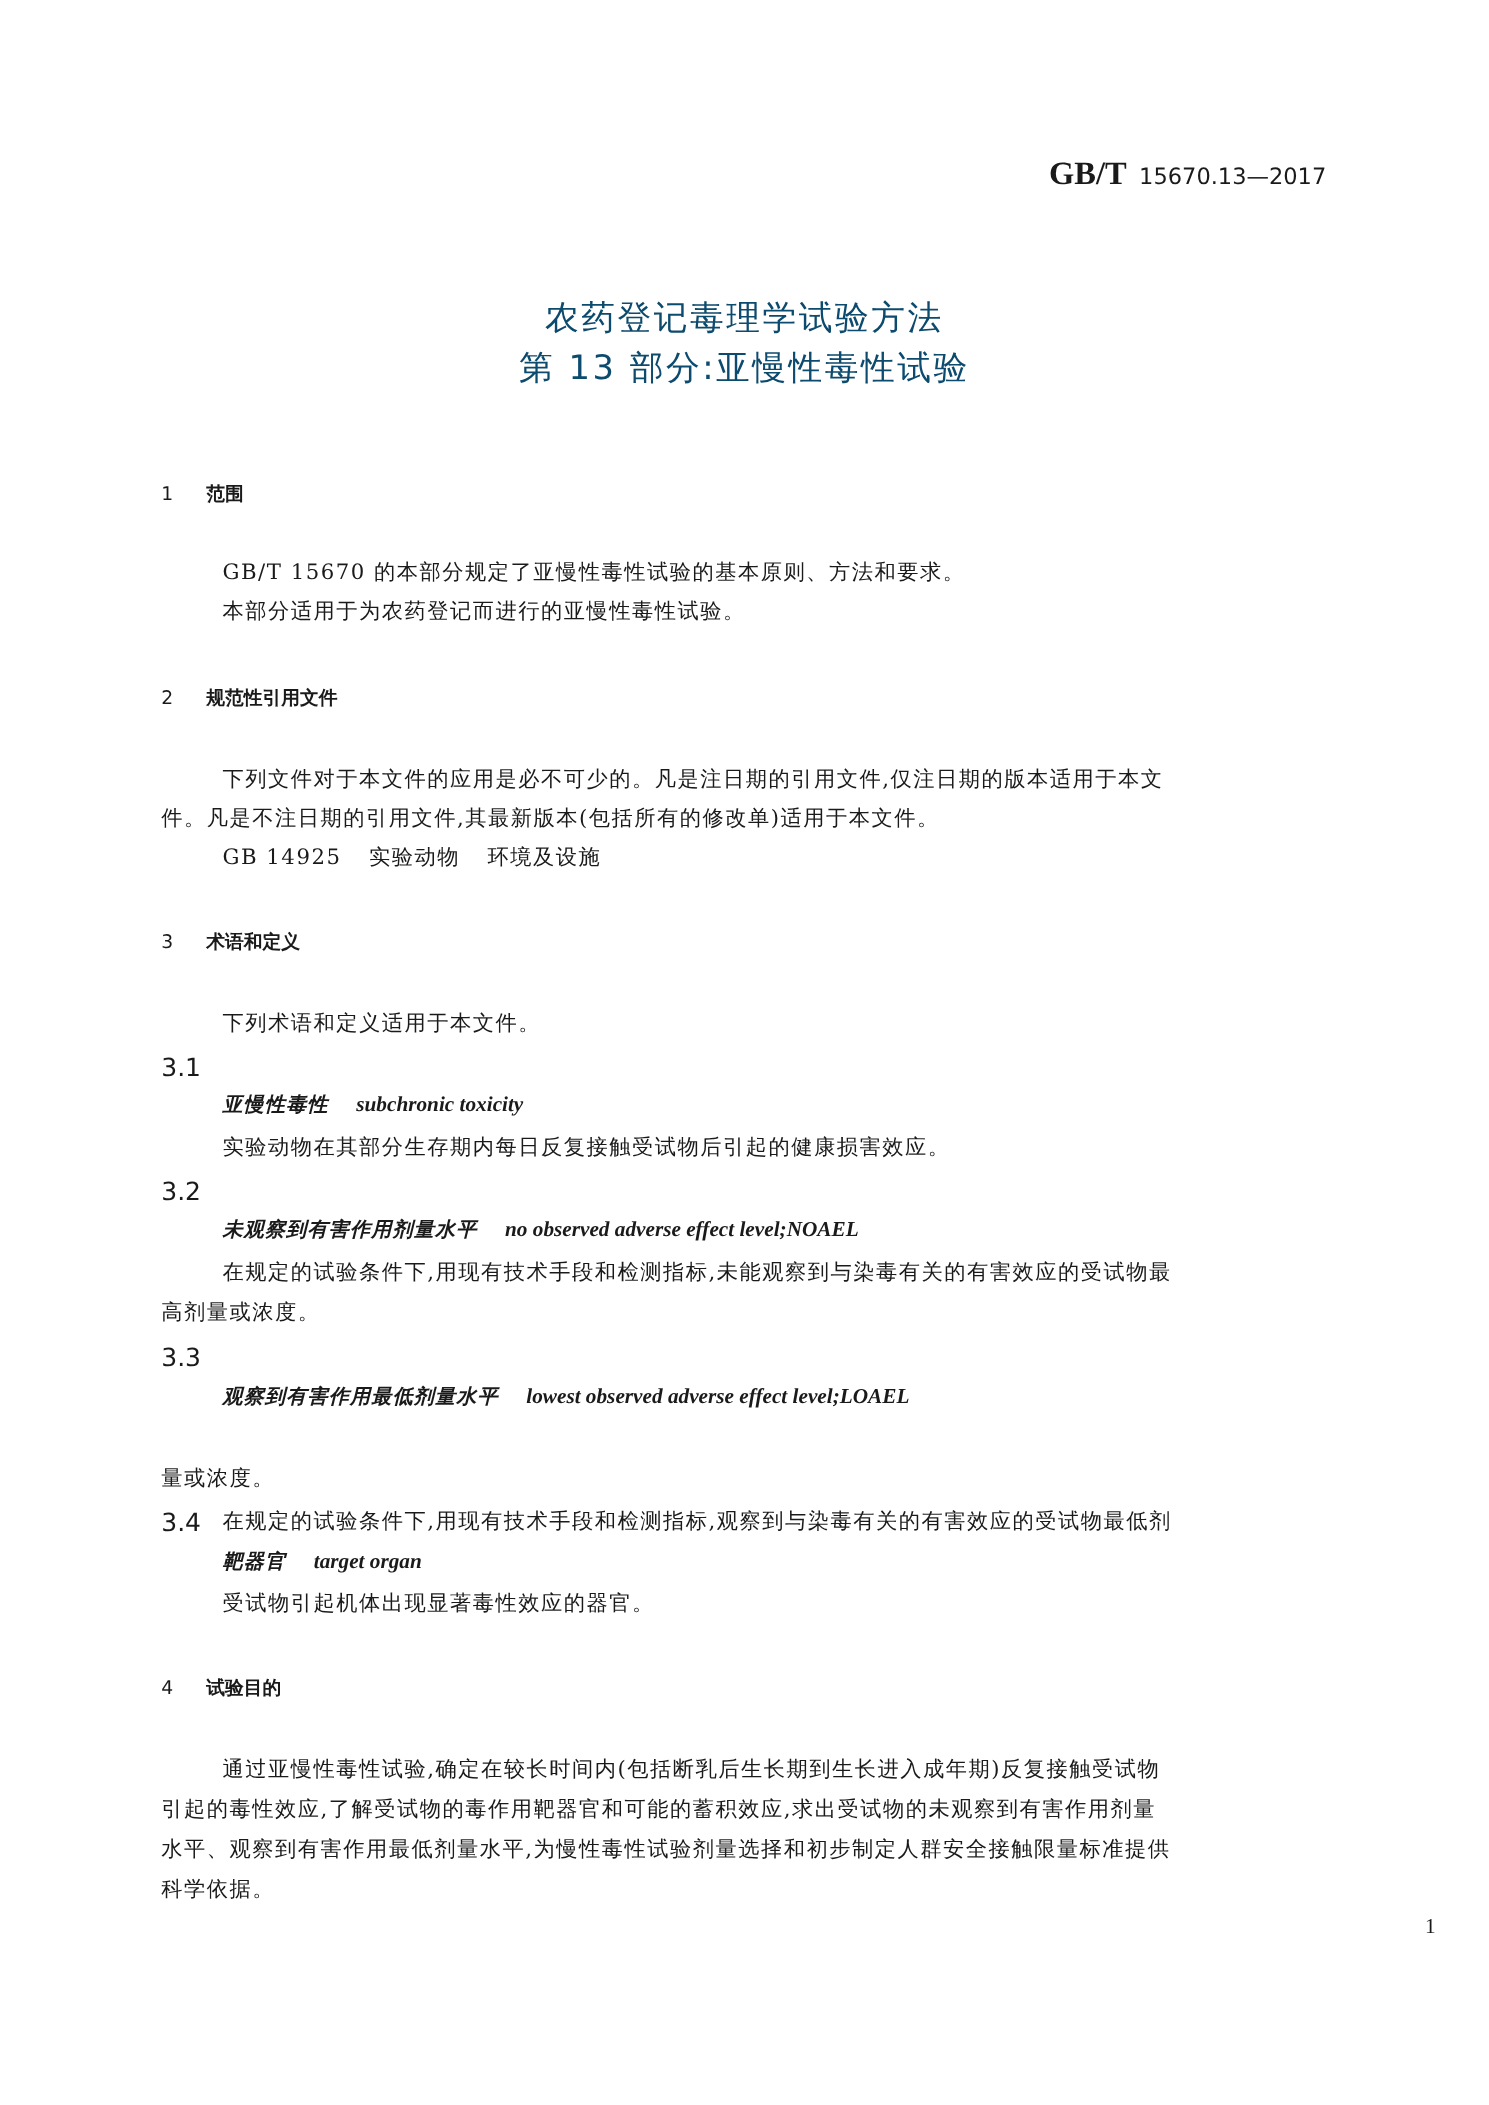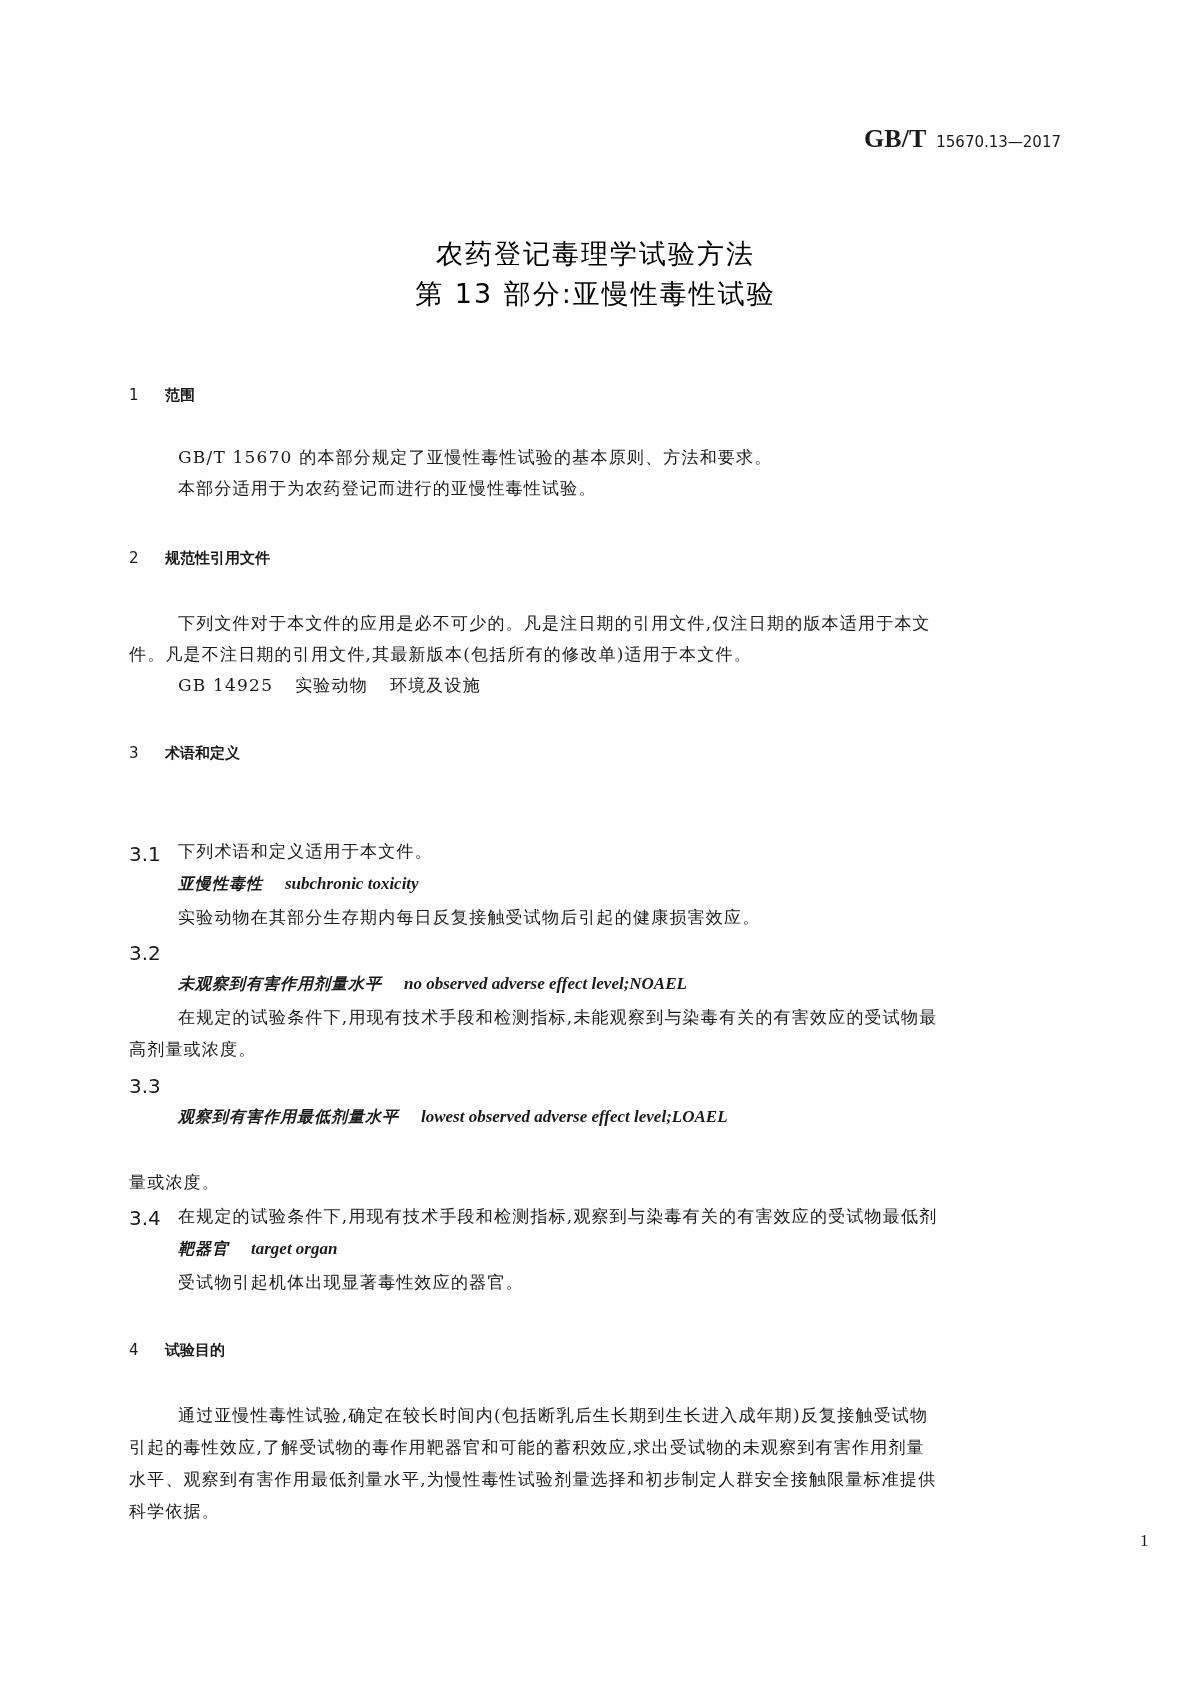--- a/index.html
+++ b/index.html
@@ -1,23 +1,23 @@
 <!DOCTYPE html>
 <html><head>
 <meta charset="utf-8">
 <style>
   html, body { margin: 0; padding: 0; background: #ffffff; }
   body { width: 1191px; height: 1684px; position: relative; overflow: hidden;
          font-family: "DejaVu Serif", "Liberation Serif", serif; color: #1a1a1a; }
   .abs { position: absolute; white-space: nowrap; }
   .std-code { top: 124px; right: 130px; font-size: 19px; }
   .std-code .gbt { font-family: "Liberation Serif", serif; font-weight: bold; font-size: 26px; }
-  .std-code .num { font-family: "DejaVu Sans", sans-serif; font-size: 15px; margin-left: 10px; }
+  .std-code .num { font-family: "DejaVu Sans", sans-serif; font-size: 18px; margin-left: 10px; }
   .title { left: 0; width: 1191px; text-align: center; font-family: "DejaVu Sans", sans-serif;
-           font-size: 27px; letter-spacing: 2px; color: #000000; }
+           font-size: 27px; letter-spacing: 2px; color: #0c4a6e; }
   .h { font-family: "DejaVu Sans", sans-serif; font-size: 15px; font-weight: bold; left: 129px; }
   .h .no { display: inline-block; width: 36px; font-weight: normal; }
   .p { font-size: 17px; letter-spacing: 1.2px; }
   .ind { left: 178px; }
   .flush { left: 129px; }
   .sub { font-family: "DejaVu Sans", sans-serif; font-size: 20px; left: 129px; }
   .term { left: 178px; font-size: 16px; font-style: italic; }
   .term .zh { font-family: "DejaVu Sans", sans-serif; font-weight: bold; letter-spacing: 1px; }
   .term .en { font-family: "Liberation Serif", serif; font-weight: bold; font-size: 17px; margin-left: 22px; }
   .gap { display: inline-block; width: 22px; }
@@ -44,21 +44,21 @@
 </div>
 <div class="abs p ind" style="top:612px;">下列文件对于本文件的应用是必不可少的。凡是注日期的引用文件,仅注日期的版本适用于本文</div>
 <div class="abs p flush" style="top:643px;">件。凡是不注日期的引用文件,其最新版本(包括所有的修改单)适用于本文件。</div>
 <div class="abs p ind" style="top:674px;">
   <span>GB 14925</span><span class="gap"></span><span>实验动物</span><span class="gap"></span><span>环境及设施</span>
 </div>
 
 <div class="abs h" style="top:744px;">
   <span class="no">3</span><span>术语和定义</span>
 </div>
-<div class="abs p ind" style="top:840px;text-align:right;">下列术语和定义适用于本文件。</div>
+<div class="abs p ind" style="top:807px;text-align:right;">下列术语和定义适用于本文件。</div>
 
 <div class="abs sub" style="top:842px;">3.1</div>
 <div class="abs term" style="top:874px;">
   <span class="zh">亚慢性毒性</span><span class="en">subchronic toxicity</span>
 </div>
 <div class="abs p ind" style="top:906px;">实验动物在其部分生存期内每日反复接触受试物后引起的健康损害效应。</div>
 
 <div class="abs sub" style="top:941px;">3.2</div>
 <div class="abs term" style="top:974px;">
   <span class="zh">未观察到有害作用剂量水平</span><span class="en">no observed adverse effect level;NOAEL</span>

